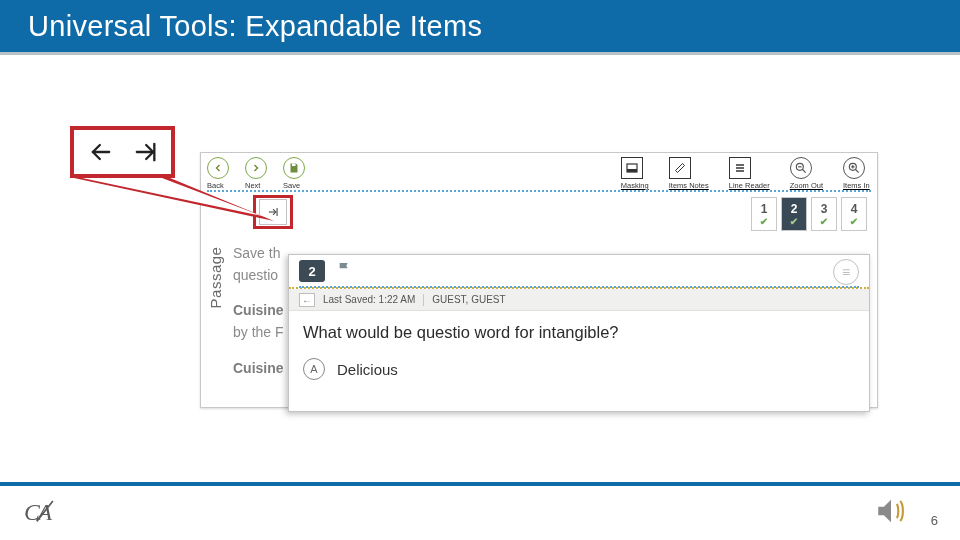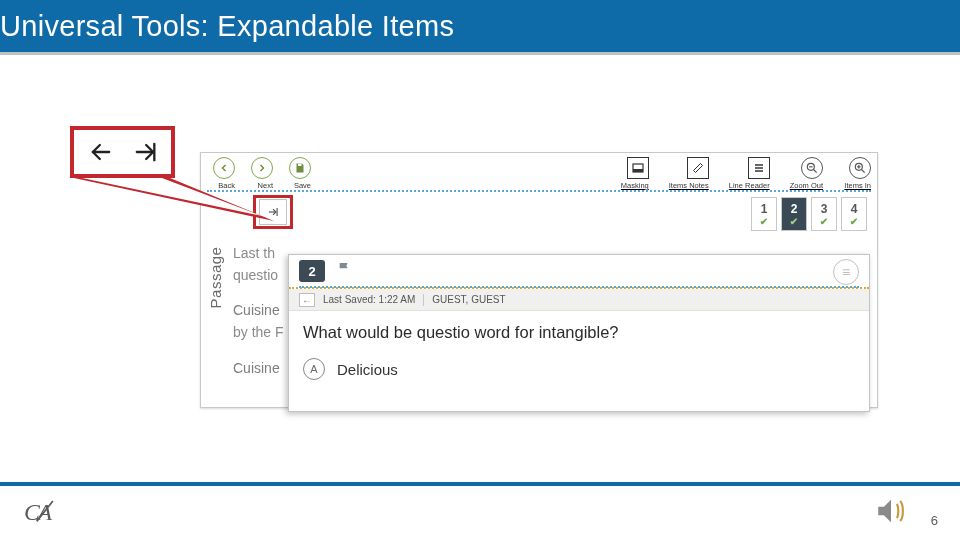--- a/index.html
+++ b/index.html
@@ -1,52 +1,52 @@
 <!DOCTYPE html>
 <html><head>
 <meta charset="utf-8">
 <style>
   * { box-sizing: border-box; }
   html, body { margin: 0; padding: 0; width: 960px; height: 540px; font-family: Arial, Helvetica, sans-serif; background: #fff; overflow: hidden; }
   .slide { position: relative; width: 960px; height: 540px; background: #fff; }
 
   
-  .titlebar { position: absolute; left: 0; top: 0; width: 960px; height: 52px; background: #0e6ba8; display: flex; align-items: center; }
+  .titlebar { position: absolute; left: 0; top: 0; width: 960px; height: 52px; background: #0e6ba8; display: flex; align-items: center; padding-left: 28px; }
   .titlebar .title { color: #fff; font-size: 29px; font-weight: 400; letter-spacing: .3px; }
   .title-underline { position: absolute; left: 0; top: 52px; width: 960px; height: 3px; background: #b7c2c6; }
 
   
   .bigcallout { position: absolute; left: 70px; top: 126px; width: 105px; height: 52px; border: 4px solid #c1272d; background: #fff; display: flex; align-items: center; justify-content: center; gap: 16px; z-index: 40; }
   .bigcallout svg { display: block; }
 
   
   .outerwin { position: absolute; left: 200px; top: 152px; width: 678px; height: 256px; border: 1px solid #c8c8c8; background: #fff; z-index: 10; box-shadow: 0 1px 2px rgba(0,0,0,.15); overflow: hidden; }
   .toolbar { height: 42px; display: flex; align-items: flex-start; padding: 4px 6px 0 6px; gap: 10px; border-bottom: 3px dashed transparent; position: relative; }
   .toolbar::after { content: ""; position: absolute; left: 6px; right: 6px; bottom: 0; height: 0; border-bottom: 2px dotted #5aa6d6; }
-  .toolitem { display: flex; flex-direction: column; align-items: flex-end; gap: 2px; font-size: 7.5px; color: #333; min-width: 28px; }
+  .toolitem { display: flex; flex-direction: column; align-items: flex-start; gap: 2px; font-size: 7.5px; color: #333; min-width: 28px; }
   .toolcircle { width: 22px; height: 22px; border-radius: 50%; border: 1.5px solid #7fa84a; display: flex; align-items: center; justify-content: center; color: #6f8f3f; background: #fff; }
   .toolsquare { width: 22px; height: 22px; border: 1.5px solid #333; display: flex; align-items: center; justify-content: center; color: #333; background: #fff; }
   .toolgroup-right { margin-left: auto; display: flex; gap: 20px; text-decoration: underline; }
   .toolseg { display: flex; gap: 10px; }
 
   .secondrow { position: relative; height: 38px; }
   .secondrow .expandbtn { position: absolute; left: 58px; top: 4px; width: 28px; height: 26px; border: 1px solid #c2c2c2; background: #fff; display: flex; align-items: center; justify-content: center; }
   .secondrow .redbox { position: absolute; left: 52px; top: 0; width: 40px; height: 34px; border: 3px solid #c1272d; z-index: 30; pointer-events: none; }
   .pager { position: absolute; right: 10px; top: 2px; display: flex; gap: 4px; }
   .pagebox { width: 26px; height: 34px; border: 1px solid #c8c8c8; background: #fff; display: flex; flex-direction: column; align-items: center; justify-content: center; font-size: 12px; font-weight: bold; color: #555; gap: 1px; }
   .pagebox.active { background: #394a56; color: #fff; }
   .pagebox .ck { color: #6aa84f; font-size: 10px; line-height: 1; }
   .pagebox.active .ck { color: #a7c98a; }
 
   .passage-lbl { position: absolute; left: 6px; top: 54px; width: 18px; height: 140px; display: flex; align-items: center; justify-content: center; }
   .passage-lbl span { transform: rotate(-90deg); font-size: 15px; color: #6a6a6a; letter-spacing: .5px; }
 
   .bodytext { position: absolute; left: 32px; top: 90px; right: 14px; font-size: 14px; color: #8a8a8a; line-height: 1.55; }
   .bodytext .para { margin-bottom: 14px; }
-  .bodytext .strong { font-weight: normal; color: #7d7d7d; }
+  .bodytext .strong { font-weight: bold; color: #7d7d7d; }
 
   
   .innerwin { position: absolute; left: 288px; top: 254px; width: 582px; height: 158px; background: #fff; border: 1px solid #c4c4c4; z-index: 20; box-shadow: -2px 2px 6px rgba(0,0,0,.25); }
   .innerbar { height: 34px; display: flex; align-items: center; padding: 0 10px; gap: 12px; border-bottom: 2px dotted #cfae3e; position: relative; background: #fff; }
   .innerbar::before { content:""; position:absolute; left:10px; right:10px; bottom:-1px; height:0; border-bottom: 2px dotted #5aa6d6; }
   .qnum { width: 26px; height: 22px; background: #3b4a55; color: #fff; border-radius: 3px; display: flex; align-items: center; justify-content: center; font-size: 13px; font-weight: bold; }
   .flag { color: #7c8b93; font-size: 16px; }
   .circleicon { position: absolute; right: 10px; top: 4px; width: 26px; height: 26px; border-radius: 50%; border: 1.5px solid #bfbfbf; display:flex; align-items:center; justify-content:center; }
   .circleicon span { color:#bfbfbf; font-size:14px; }
 
@@ -204,21 +204,21 @@
           <span class="ck">✔</span>
         </div>
       </div>
     </div>
 
     <div class="passage-lbl">
       <span>Passage</span>
     </div>
 
     <div class="bodytext">
-      <div class="para"><span>Last th</span><br><span>questio</span></div>
+      <div class="para"><span>Save th</span><br><span>questio</span></div>
       <div class="para"><span class="strong">Cuisine</span><br><span>by the F</span></div>
       <div class="para"><span class="strong">Cuisine</span></div>
     </div>
   </div>
 
   <div class="innerwin">
     <div class="innerbar">
       <div class="qnum">2</div>
       <span class="flag">
         <svg width="16" height="16" viewBox="0 0 24 24" fill="#7c8b93">

